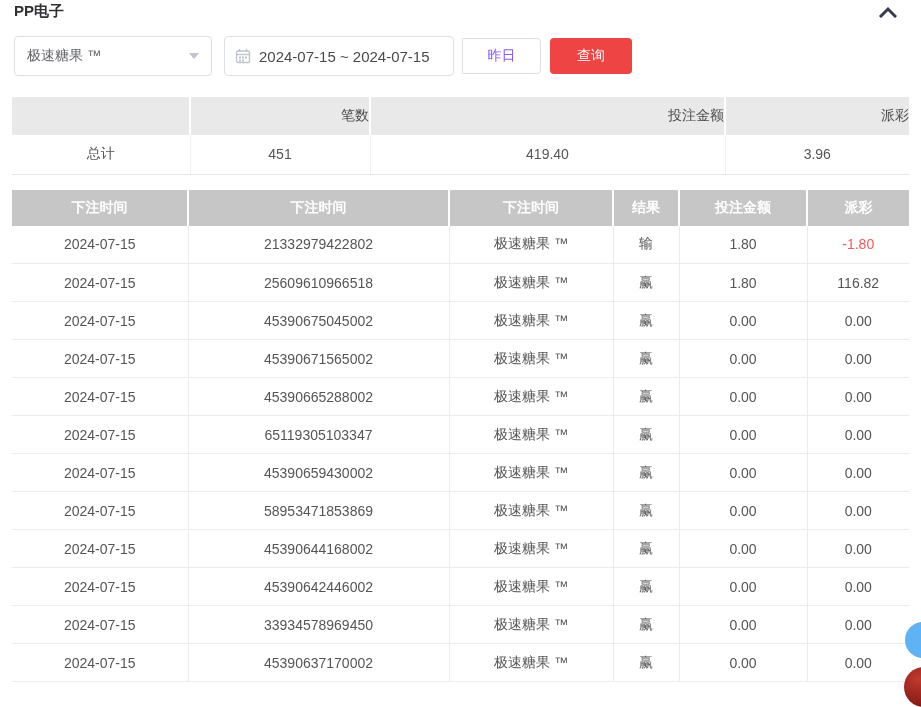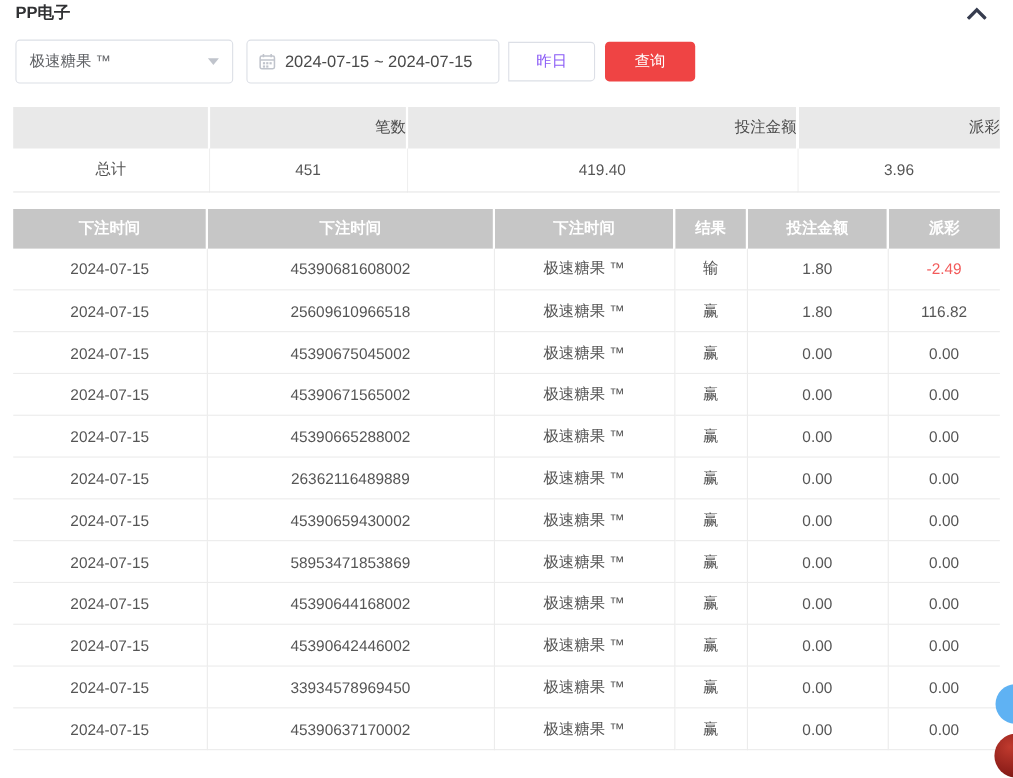--- a/index.html
+++ b/index.html
@@ -195,25 +195,25 @@
       <th>下注时间</th>
       <th>下注时间</th>
       <th>结果</th>
       <th>投注金额</th>
       <th>派彩</th>
     </tr>
   </thead>
   <tbody>
       <tr>
         <td>2024-07-15</td>
-        <td>45390681608002</td>
+        <td>21332979422802</td>
         <td>极速糖果 ™</td>
         <td>输</td>
         <td>1.80</td>
-        <td class="neg">-2.49</td>
+        <td class="neg">-1.80</td>
       </tr>
       <tr>
         <td>2024-07-15</td>
         <td>25609610966518</td>
         <td>极速糖果 ™</td>
         <td>赢</td>
         <td>1.80</td>
         <td>116.82</td>
       </tr>
       <tr>
@@ -235,21 +235,21 @@
       <tr>
         <td>2024-07-15</td>
         <td>45390665288002</td>
         <td>极速糖果 ™</td>
         <td>赢</td>
         <td>0.00</td>
         <td>0.00</td>
       </tr>
       <tr>
         <td>2024-07-15</td>
-        <td>26362116489889</td>
+        <td>65119305103347</td>
         <td>极速糖果 ™</td>
         <td>赢</td>
         <td>0.00</td>
         <td>0.00</td>
       </tr>
       <tr>
         <td>2024-07-15</td>
         <td>45390659430002</td>
         <td>极速糖果 ™</td>
         <td>赢</td>

